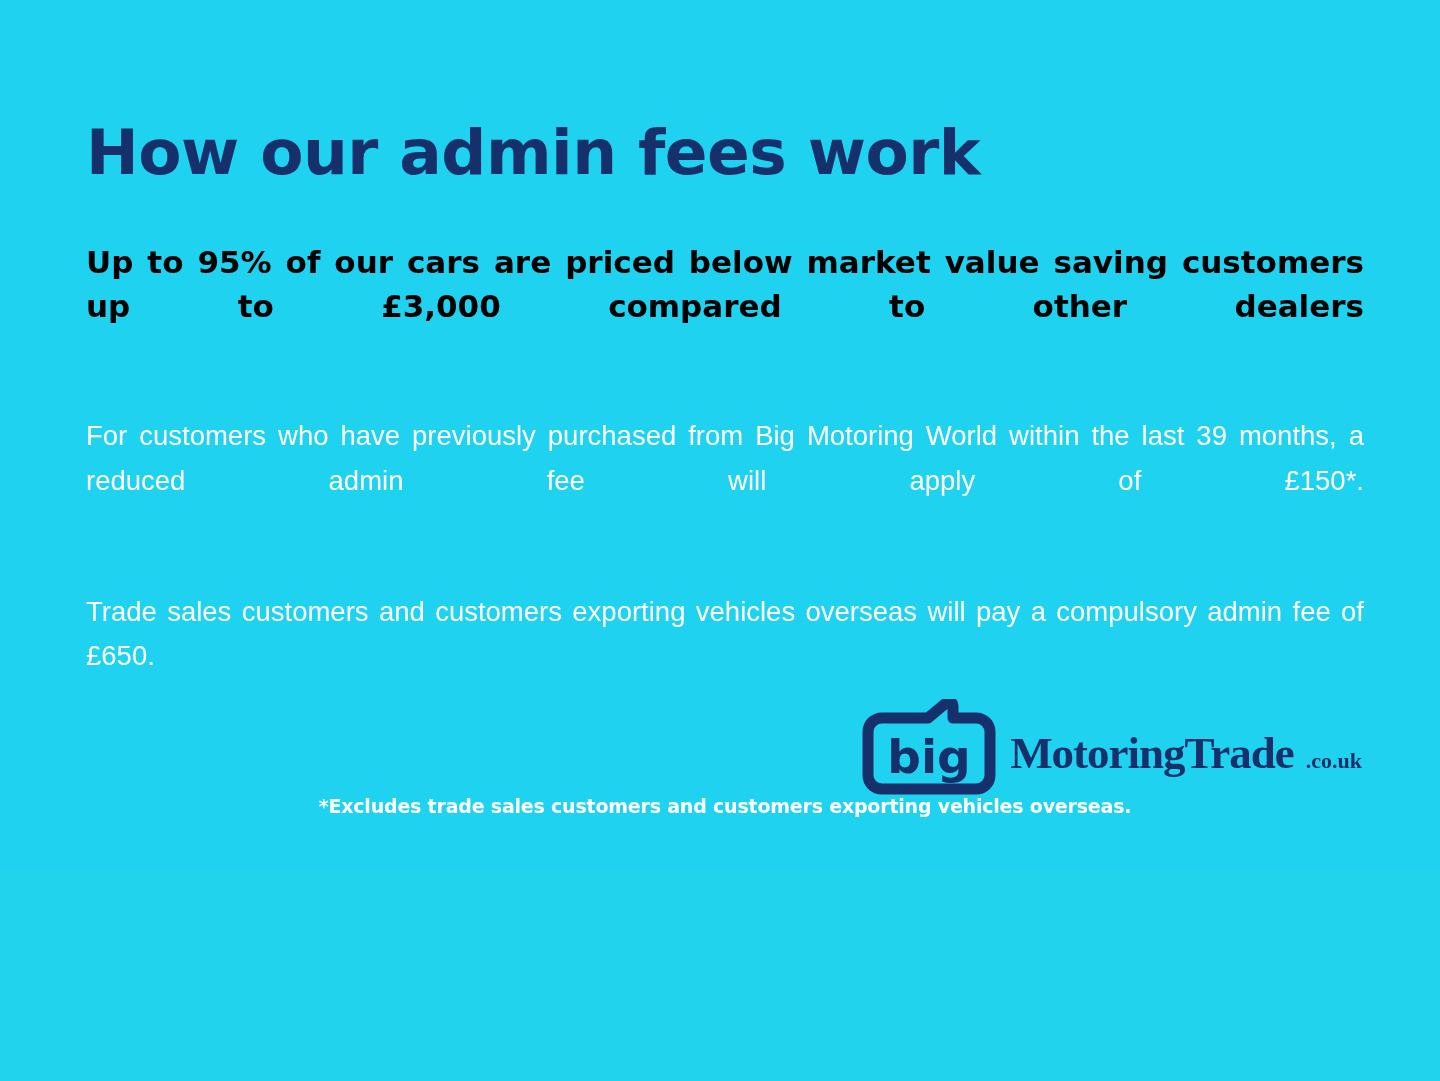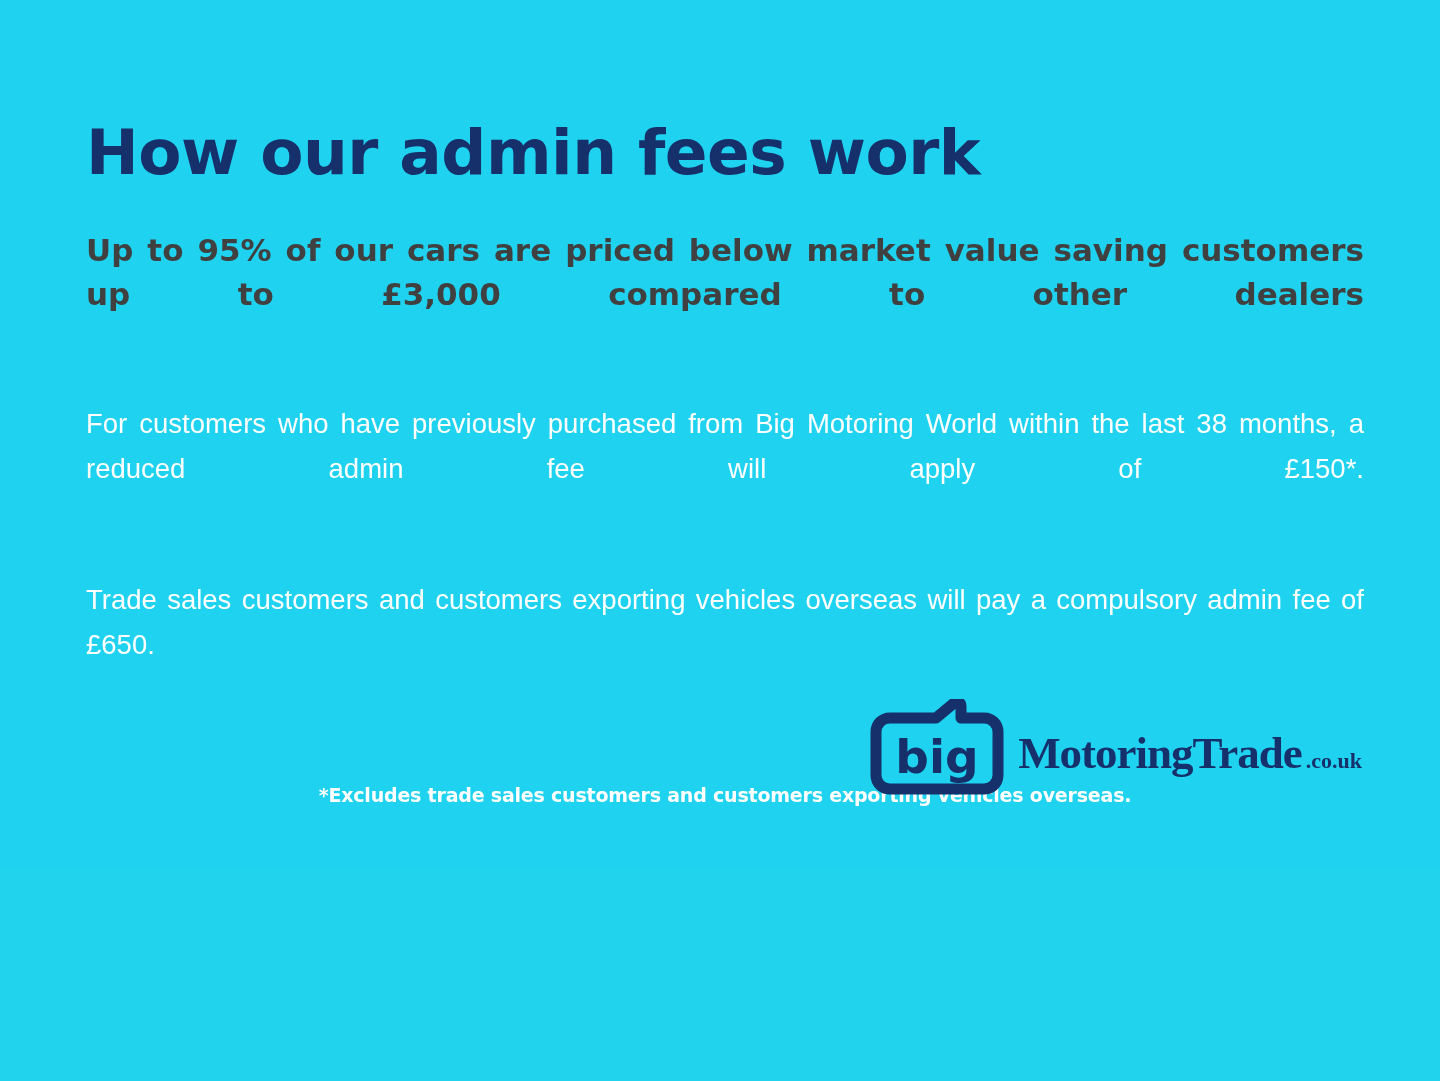--- a/index.html
+++ b/index.html
@@ -31,26 +31,26 @@
     color: #16306b;
     font-family: "DejaVu Sans", sans-serif;
     font-weight: bold;
     font-size: 63px;
     letter-spacing: -0.5px;
     line-height: 1.05;
     margin-top: 120px;
     white-space: nowrap;
   }
   .subhead {
-    color: #404040;
+    color: #000000;
     font-family: "DejaVu Sans", sans-serif;
     font-weight: bold;
     font-size: 31px;
     line-height: 1.42;
-    margin-top: 42px;
+    margin-top: 54px;
     text-align: justify;
     width: 1278px;
   }
   .subhead::after {
     content: "";
     display: inline-block;
     width: 100%;
   }
   .para {
     color: #ffffff;
@@ -101,37 +101,37 @@
     letter-spacing: -1px;
     justify-content: flex-end;
   }
   .logo-row2 {
     display: flex;
     align-items: baseline;
   }
   .logo-tld {
     font-size: 22px;
     letter-spacing: 0;
-    margin-left: 4px;
+    margin-left: 12px;
     font-weight: bold;
   }
 </style>
 </head>
 <body>
 
 <div class="slide">
 
   <div class="content">
 
     <h1 class="headline">How our admin fees work</h1>
 
     <p class="subhead">Up to 95% of our cars are priced below market value saving customers up to £3,000 compared to other dealers</p>
 
 
-    <p class="para p2">For customers who have previously purchased from Big Motoring World within the last 38 months, a reduced admin fee will apply of £150*.</p>
+    <p class="para p2">For customers who have previously purchased from Big Motoring World within the last 39 months, a reduced admin fee will apply of £150*.</p>
 
     <p class="para p3">Trade sales customers and customers exporting vehicles overseas will pay a compulsory admin fee of £650.</p>
 
     <p class="footnote">*Excludes trade sales customers and customers exporting vehicles overseas.</p>
 
   </div>
 
   <div class="logo-wrap">
 
     <span class="logo-mark">

